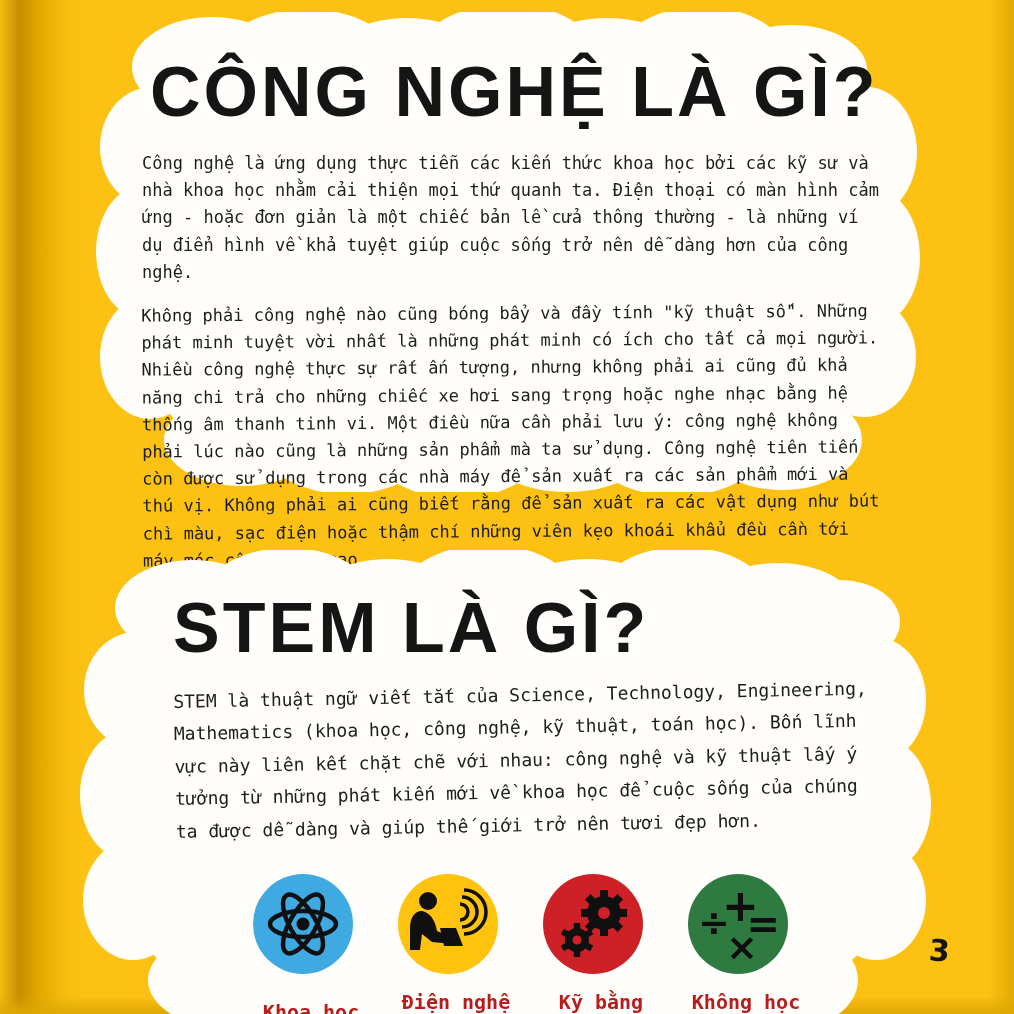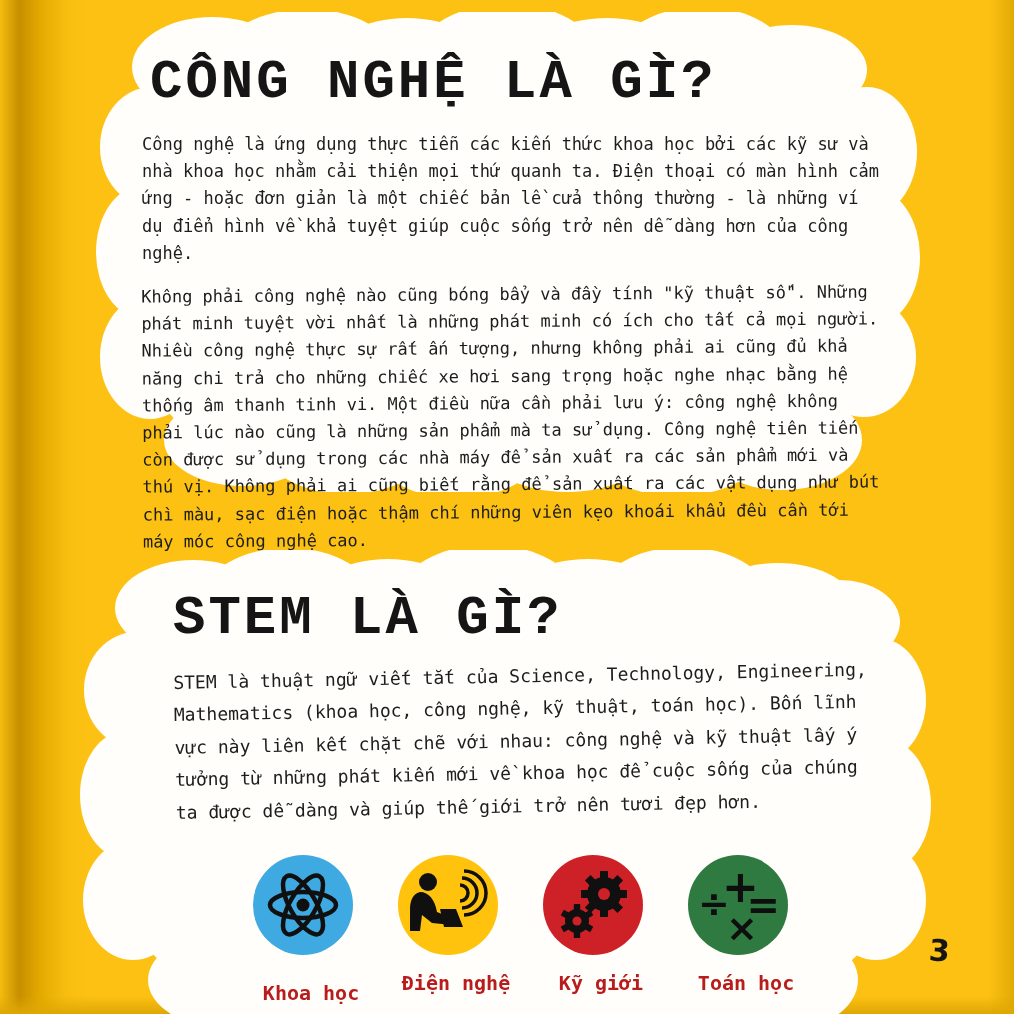--- a/index.html
+++ b/index.html
@@ -25,22 +25,22 @@
     pointer-events:none;
   }
   .cloud{position:absolute;z-index:2;}
   .cloud > svg.blob{position:absolute;left:0;top:0;width:100%;height:100%;}
   .cloud-content{position:absolute;z-index:3;}
 
   
   .cloud1{left:92px;top:12px;width:830px;height:480px;}
   .c1-content{left:50px;top:40px;right:42px;}
   .big-title{
-    font-family:Liberation Mono, monospace;
-    font-weight:700;font-size:54px;letter-spacing:3px;color:#151515;
+    font-family:Liberation Sans, sans-serif;
+    font-weight:700;font-size:70px;letter-spacing:3px;color:#151515;
     margin:0 0 18px 8px;white-space:nowrap;
   }
   .body-text{
     color:#1d1d1d;font-size:17px;line-height:1.6;margin:0 0 14px 0;
     font-weight:500;text-align:left;
   }
   .tilt-a{transform:rotate(-0.4deg);}
 
   
   .cloud2{left:78px;top:550px;width:855px;height:464px;}
@@ -200,30 +200,30 @@
               <rect x="-3.2" y="-17" width="6.4" height="8" transform="rotate(60)"></rect>
               <rect x="-3.2" y="-17" width="6.4" height="8" transform="rotate(120)"></rect>
               <rect x="-3.2" y="-17" width="6.4" height="8" transform="rotate(180)"></rect>
               <rect x="-3.2" y="-17" width="6.4" height="8" transform="rotate(240)"></rect>
               <rect x="-3.2" y="-17" width="6.4" height="8" transform="rotate(300)"></rect>
               <circle r="12"></circle>
               <circle r="4.5" fill="#CE2127"></circle>
             </g>
           </svg>
         </div>
-        <div class="icon-label">Kỹ giới</div>
+        <div class="icon-label">Kỹ bằng</div>
       </div>
 
       <div class="icon-col">
         <div class="icon-circle" style="background: rgb(47, 122, 64);">
           <span class="math-glyph g-plus">+</span>
           <span class="math-glyph g-eq">=</span>
           <span class="math-glyph g-div">÷</span>
           <span class="math-glyph g-mul">×</span>
         </div>
-        <div class="icon-label">Toán học</div>
+        <div class="icon-label">Không học</div>
       </div>
 
     </div>
   </div>
 </div>
 
 <div class="page-number">3</div>
 
 </body></html>

